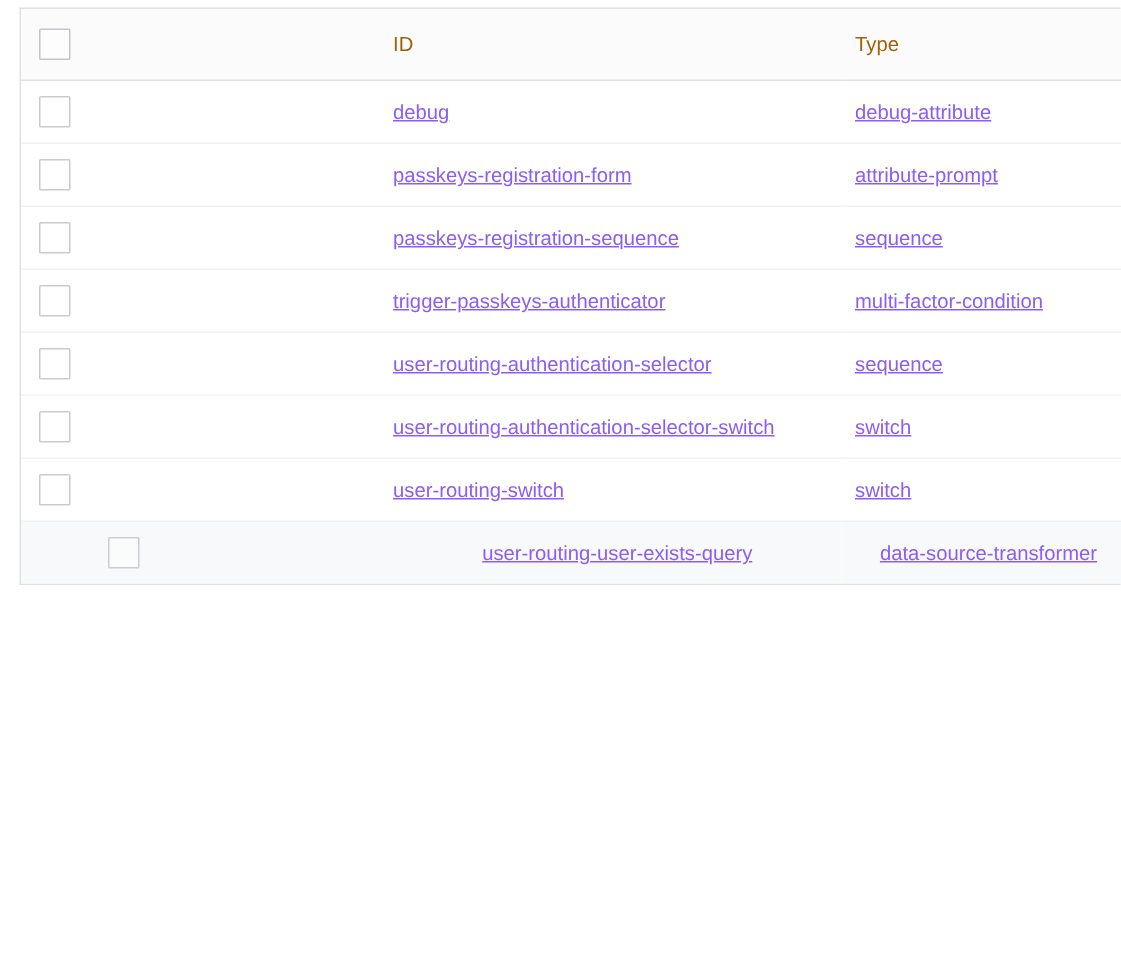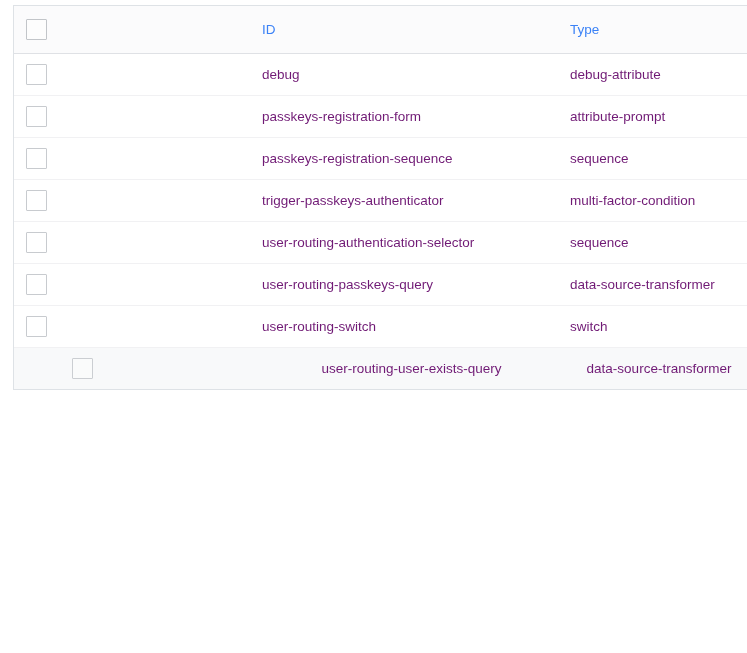--- a/index.html
+++ b/index.html
@@ -39,39 +39,40 @@
   thead tr {
     background: #fbfbfc;
   }
   thead th {
     height: 47px;
     padding: 0;
     margin: 0;
     text-align: left;
     font-weight: normal;
     font-size: 13.5px;
-    color: #3b82f6;
+    color: #a16207;
     border-bottom: 1px solid #dfe1e5;
     vertical-align: middle;
   }
   thead th.th-id   { padding-left: 124px; }
   thead th.th-type { padding-left: 9px; }
   thead th.th-check { padding-left: 0; }
 
   tbody td {
     height: 41px;
     padding: 0;
     margin: 0;
     font-size: 13.5px;
-    color: #701a75;
+    color: #8b5cf6;
     border-bottom: 1px solid #f1f1f3;
     vertical-align: middle;
     white-space: nowrap;
     overflow: hidden;
     text-overflow: ellipsis;
+    text-decoration: underline;
   }
   tbody tr:last-child td { border-bottom: none; }
   tbody td.td-id   { padding-left: 124px; }
   tbody td.td-type { padding-left: 9px; }
 
   tbody tr.row-highlighted td { background: #f8f9fa; text-align: center; }
 
   .checkbox-cell {
     padding: 0;
     text-align: left;
@@ -136,22 +137,22 @@
           <td class="td-id">trigger-passkeys-authenticator</td>
           <td class="td-type">multi-factor-condition</td>
         </tr>
         <tr>
           <td class="checkbox-cell"><span class="checkbox-box"></span></td>
           <td class="td-id">user-routing-authentication-selector</td>
           <td class="td-type">sequence</td>
         </tr>
         <tr>
           <td class="checkbox-cell"><span class="checkbox-box"></span></td>
-          <td class="td-id">user-routing-passkeys-query</td>
-          <td class="td-type">data-source-transformer</td>
+          <td class="td-id">user-routing-authentication-selector-switch</td>
+          <td class="td-type">switch</td>
         </tr>
         <tr>
           <td class="checkbox-cell"><span class="checkbox-box"></span></td>
           <td class="td-id">user-routing-switch</td>
           <td class="td-type">switch</td>
         </tr>
         <tr class="row-highlighted">
           <td class="checkbox-cell"><span class="checkbox-box"></span></td>
           <td class="td-id">user-routing-user-exists-query</td>
           <td class="td-type">data-source-transformer</td>

